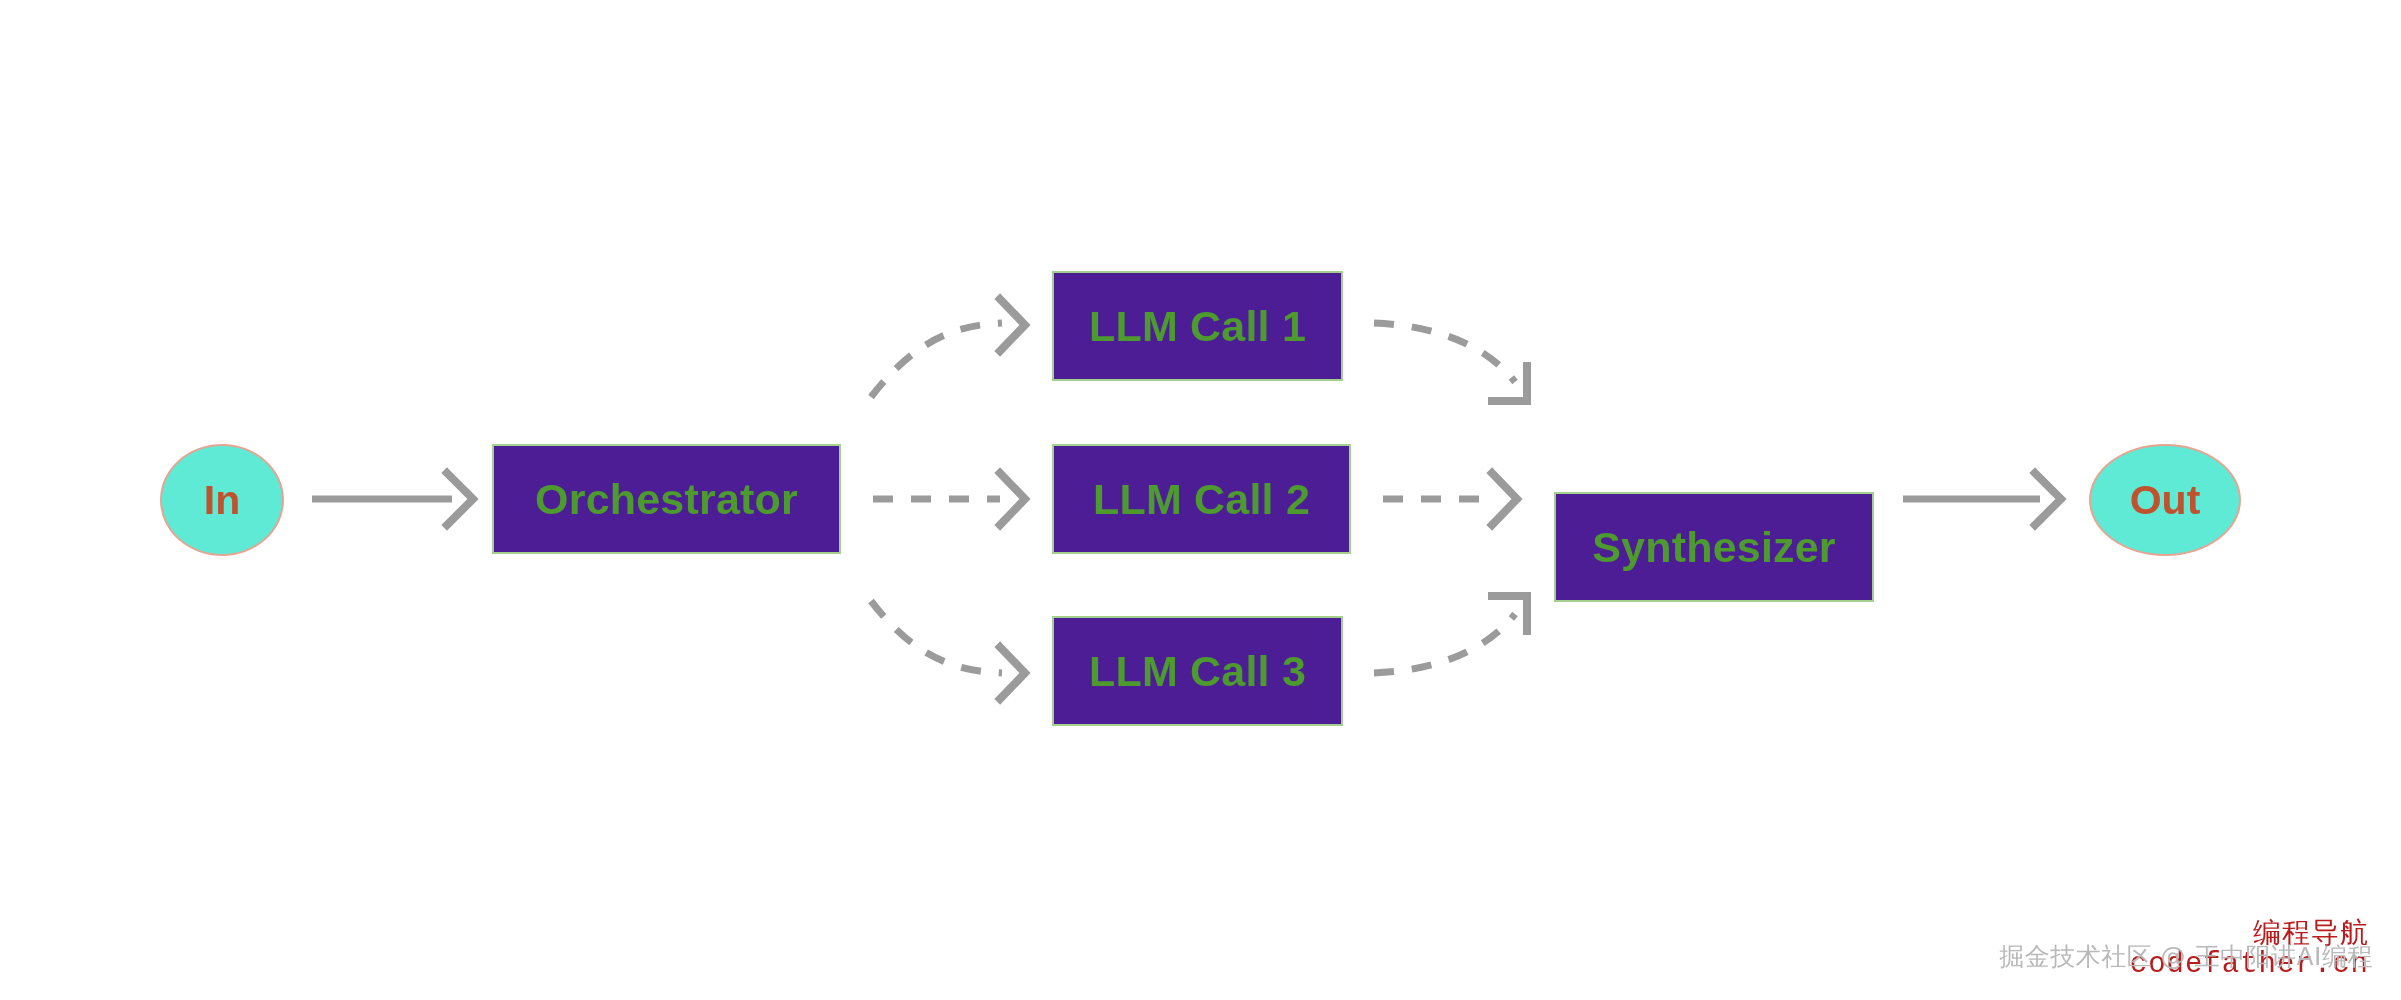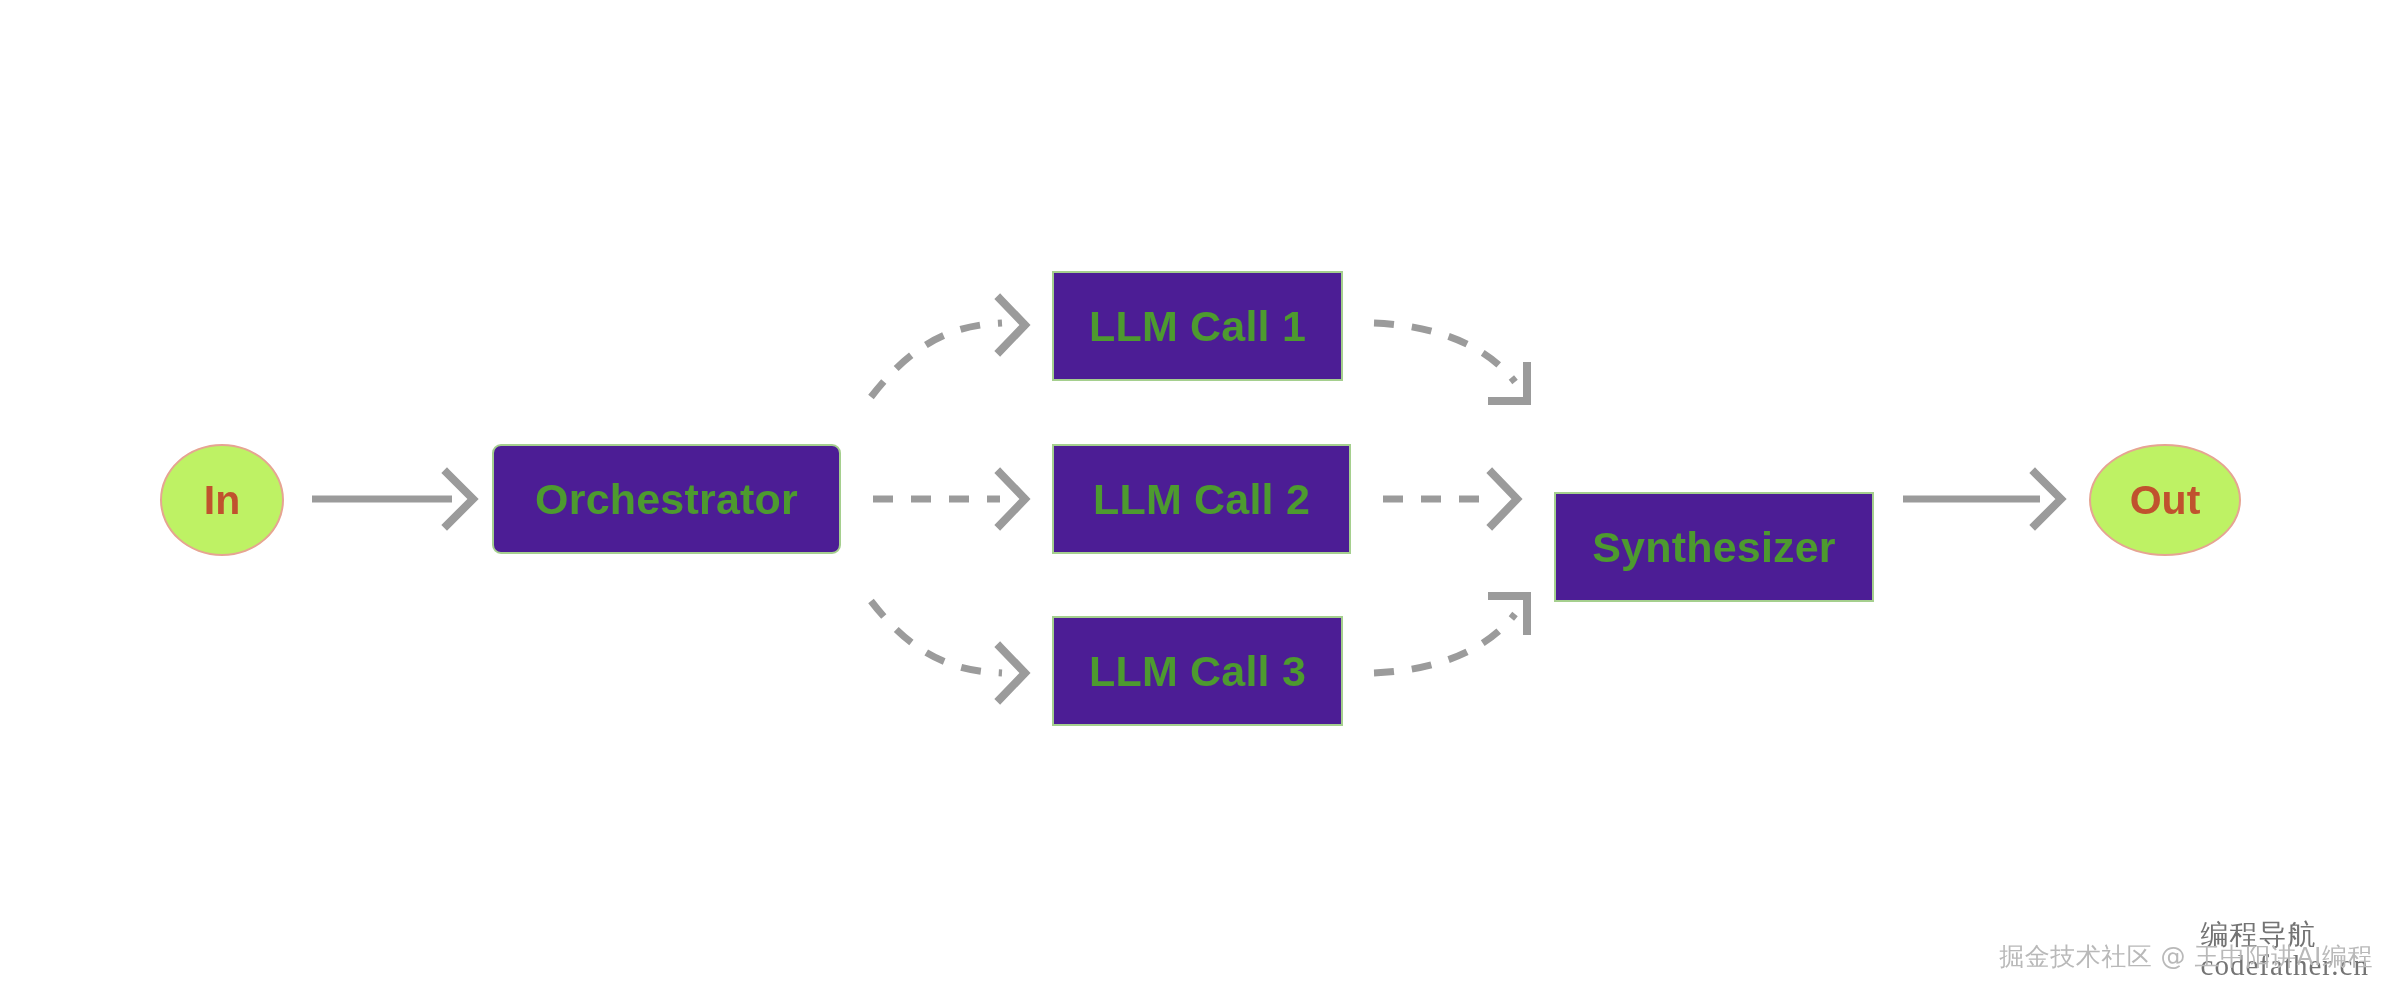--- a/index.html
+++ b/index.html
@@ -57,30 +57,30 @@
   }
   .node-box {
     background: #4c1d95;
     border: 2px solid #a5cf8e;
     color: #4d9a2f;
     font-size: 43px;
     font-weight: 700;
     letter-spacing: 0.2px;
   }
   .node-terminal {
-    background: #bef264;
+    background: #5eead4;
     border: 2px solid #e6a492;
     color: #c0522e;
     font-size: 41px;
     font-weight: 700;
     border-radius: 50% / 50%;
   }
   
   #node-in        { left: 160px;  top: 444px; width: 124px; height: 112px; }
-  #node-orch      { left: 492px;  top: 444px; width: 349px; height: 110px; border-radius: 9px; }
+  #node-orch      { left: 492px;  top: 444px; width: 349px; height: 110px; }
   #node-llm1      { left: 1052px; top: 271px; width: 291px; height: 110px; }
   #node-llm2      { left: 1052px; top: 444px; width: 299px; height: 110px; }
   #node-llm3      { left: 1052px; top: 616px; width: 291px; height: 110px; align-items: center; }
   #node-synth     { left: 1554px; top: 444px; width: 320px; height: 110px; margin-top: 48px; }
   #node-out       { left: 2089px; top: 444px; width: 152px; height: 112px; }
 
   
   #watermark-main {
     position: absolute;
     right: 28px;
@@ -88,25 +88,25 @@
     font-size: 25px;
     color: #b9b9b9;
     white-space: nowrap;
     letter-spacing: 0.5px;
     font-family: "DejaVu Sans", "Liberation Sans", sans-serif;
   }
   #watermark-overlay {
     position: absolute;
     right: 32px;
     bottom: 20px;
-    text-align: left;
-    color: #737373;
+    text-align: right;
+    color: #b91c1c;
     white-space: nowrap;
     line-height: 1.05;
-    font-family: Liberation Serif, serif;
+    font-family: Liberation Mono, monospace;
     pointer-events: none;
   }
   #watermark-overlay .wm-top {
     display: block;
     font-size: 28px;
     letter-spacing: 1px;
   }
   #watermark-overlay .wm-bottom {
     display: block;
     font-size: 29px;

